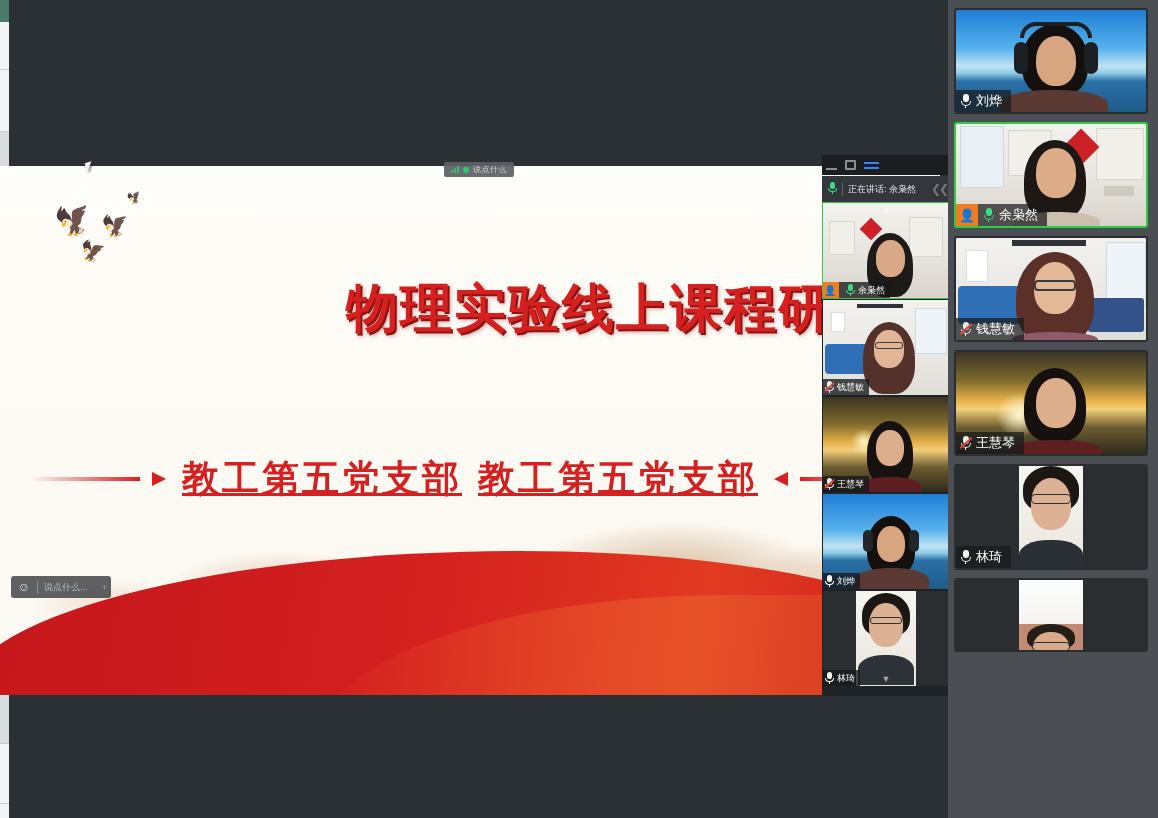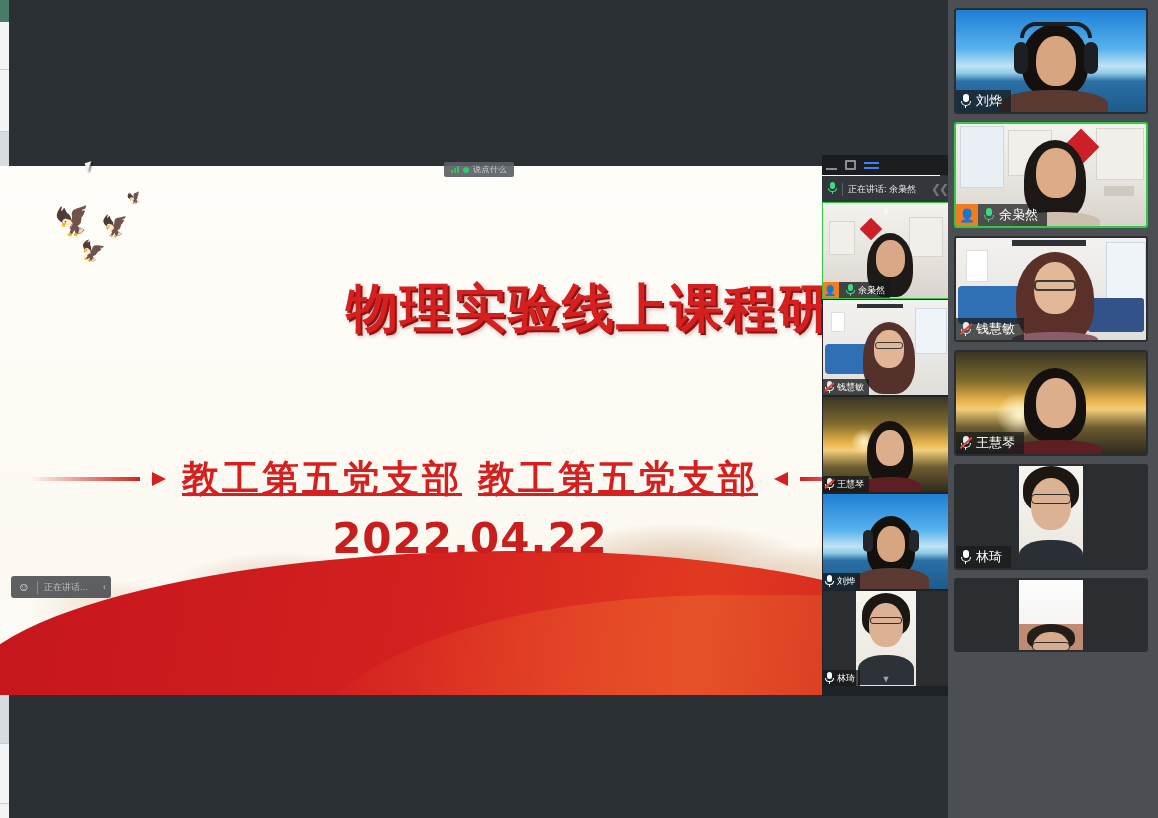--- a/index.html
+++ b/index.html
@@ -217,26 +217,25 @@
 
     <div class="subline">
       <span class="rule"></span>
       <span class="arrow-r"></span>
       <span class="slide-sub">教工第五党支部</span>
       <span class="slide-sub">教工第五党支部</span>
       <span class="arrow-l"></span>
       <span class="rule right"></span>
     </div>
 
-    <div class="slide-date">2022.04.22</div>
 
     <div class="chatbar">
       <span class="emoji">☺</span>
       <span class="divider"></span>
-      <span class="ph">正在讲话...</span>
+      <span class="ph">说点什么...</span>
       <span class="caret">‹</span>
     </div>
   </div>
 
   <div class="tm-pill">
     <span class="bars">
         <i></i>
         <i></i>
         <i></i>
       </span>

